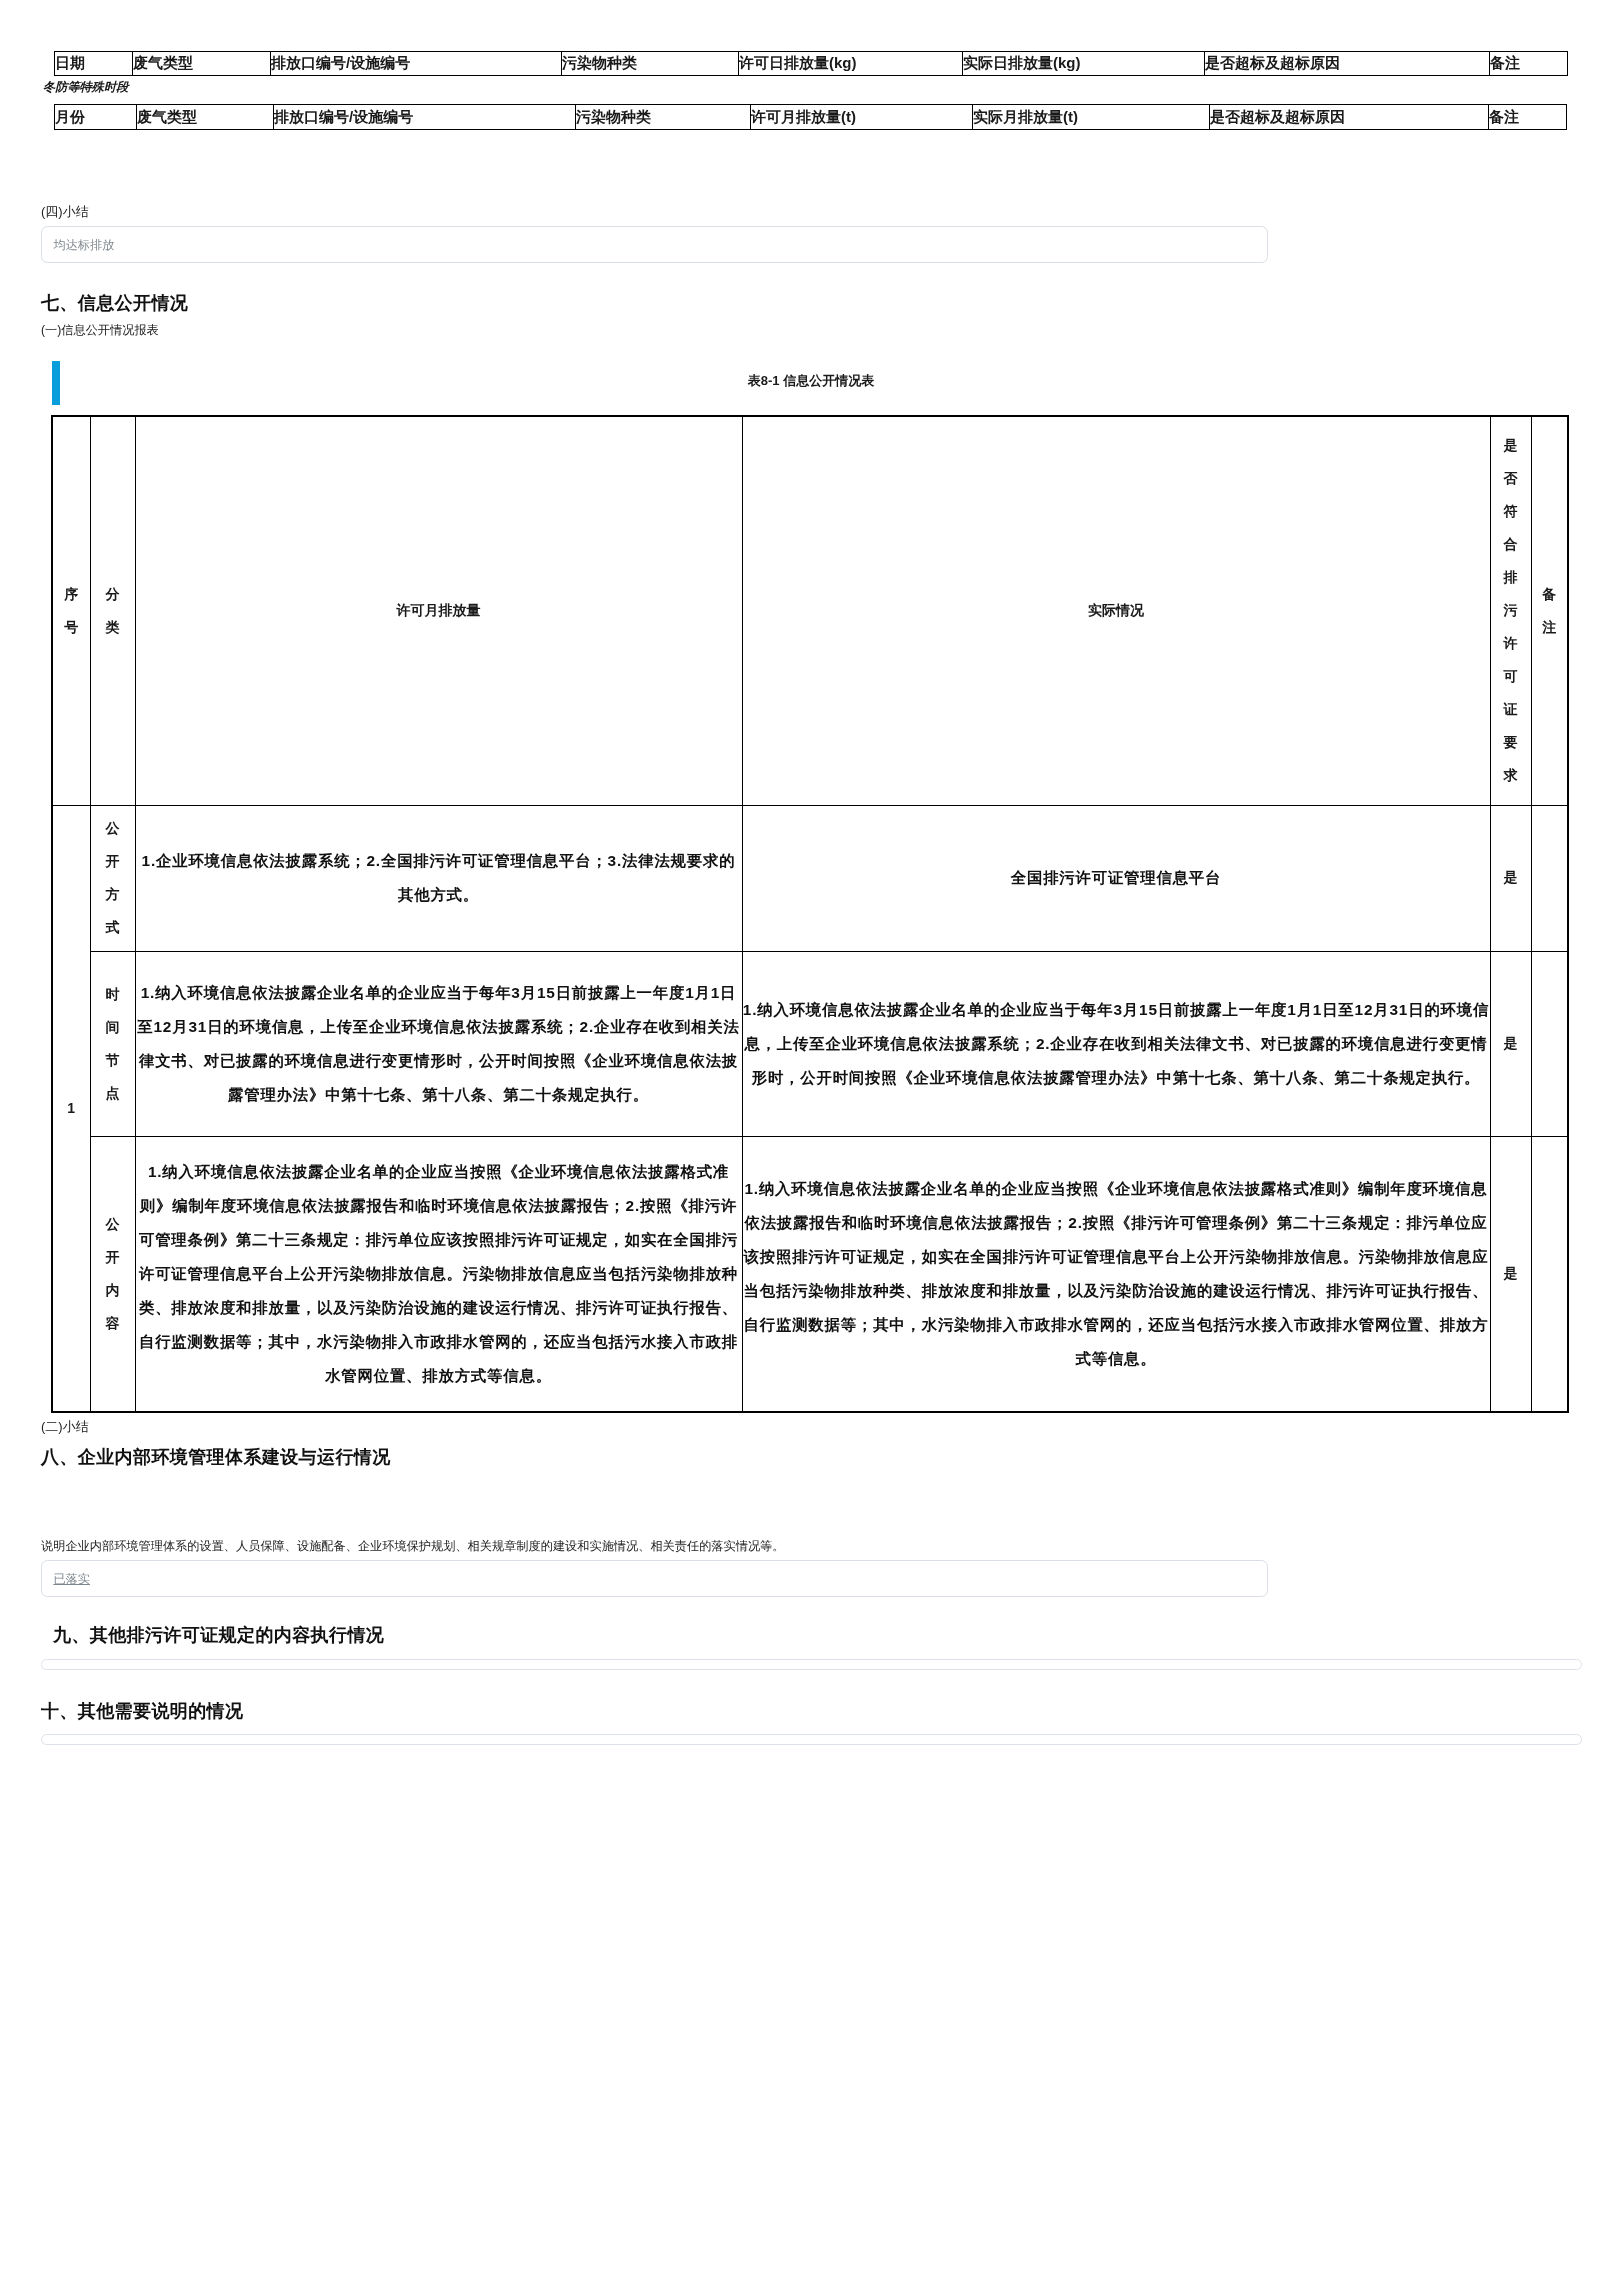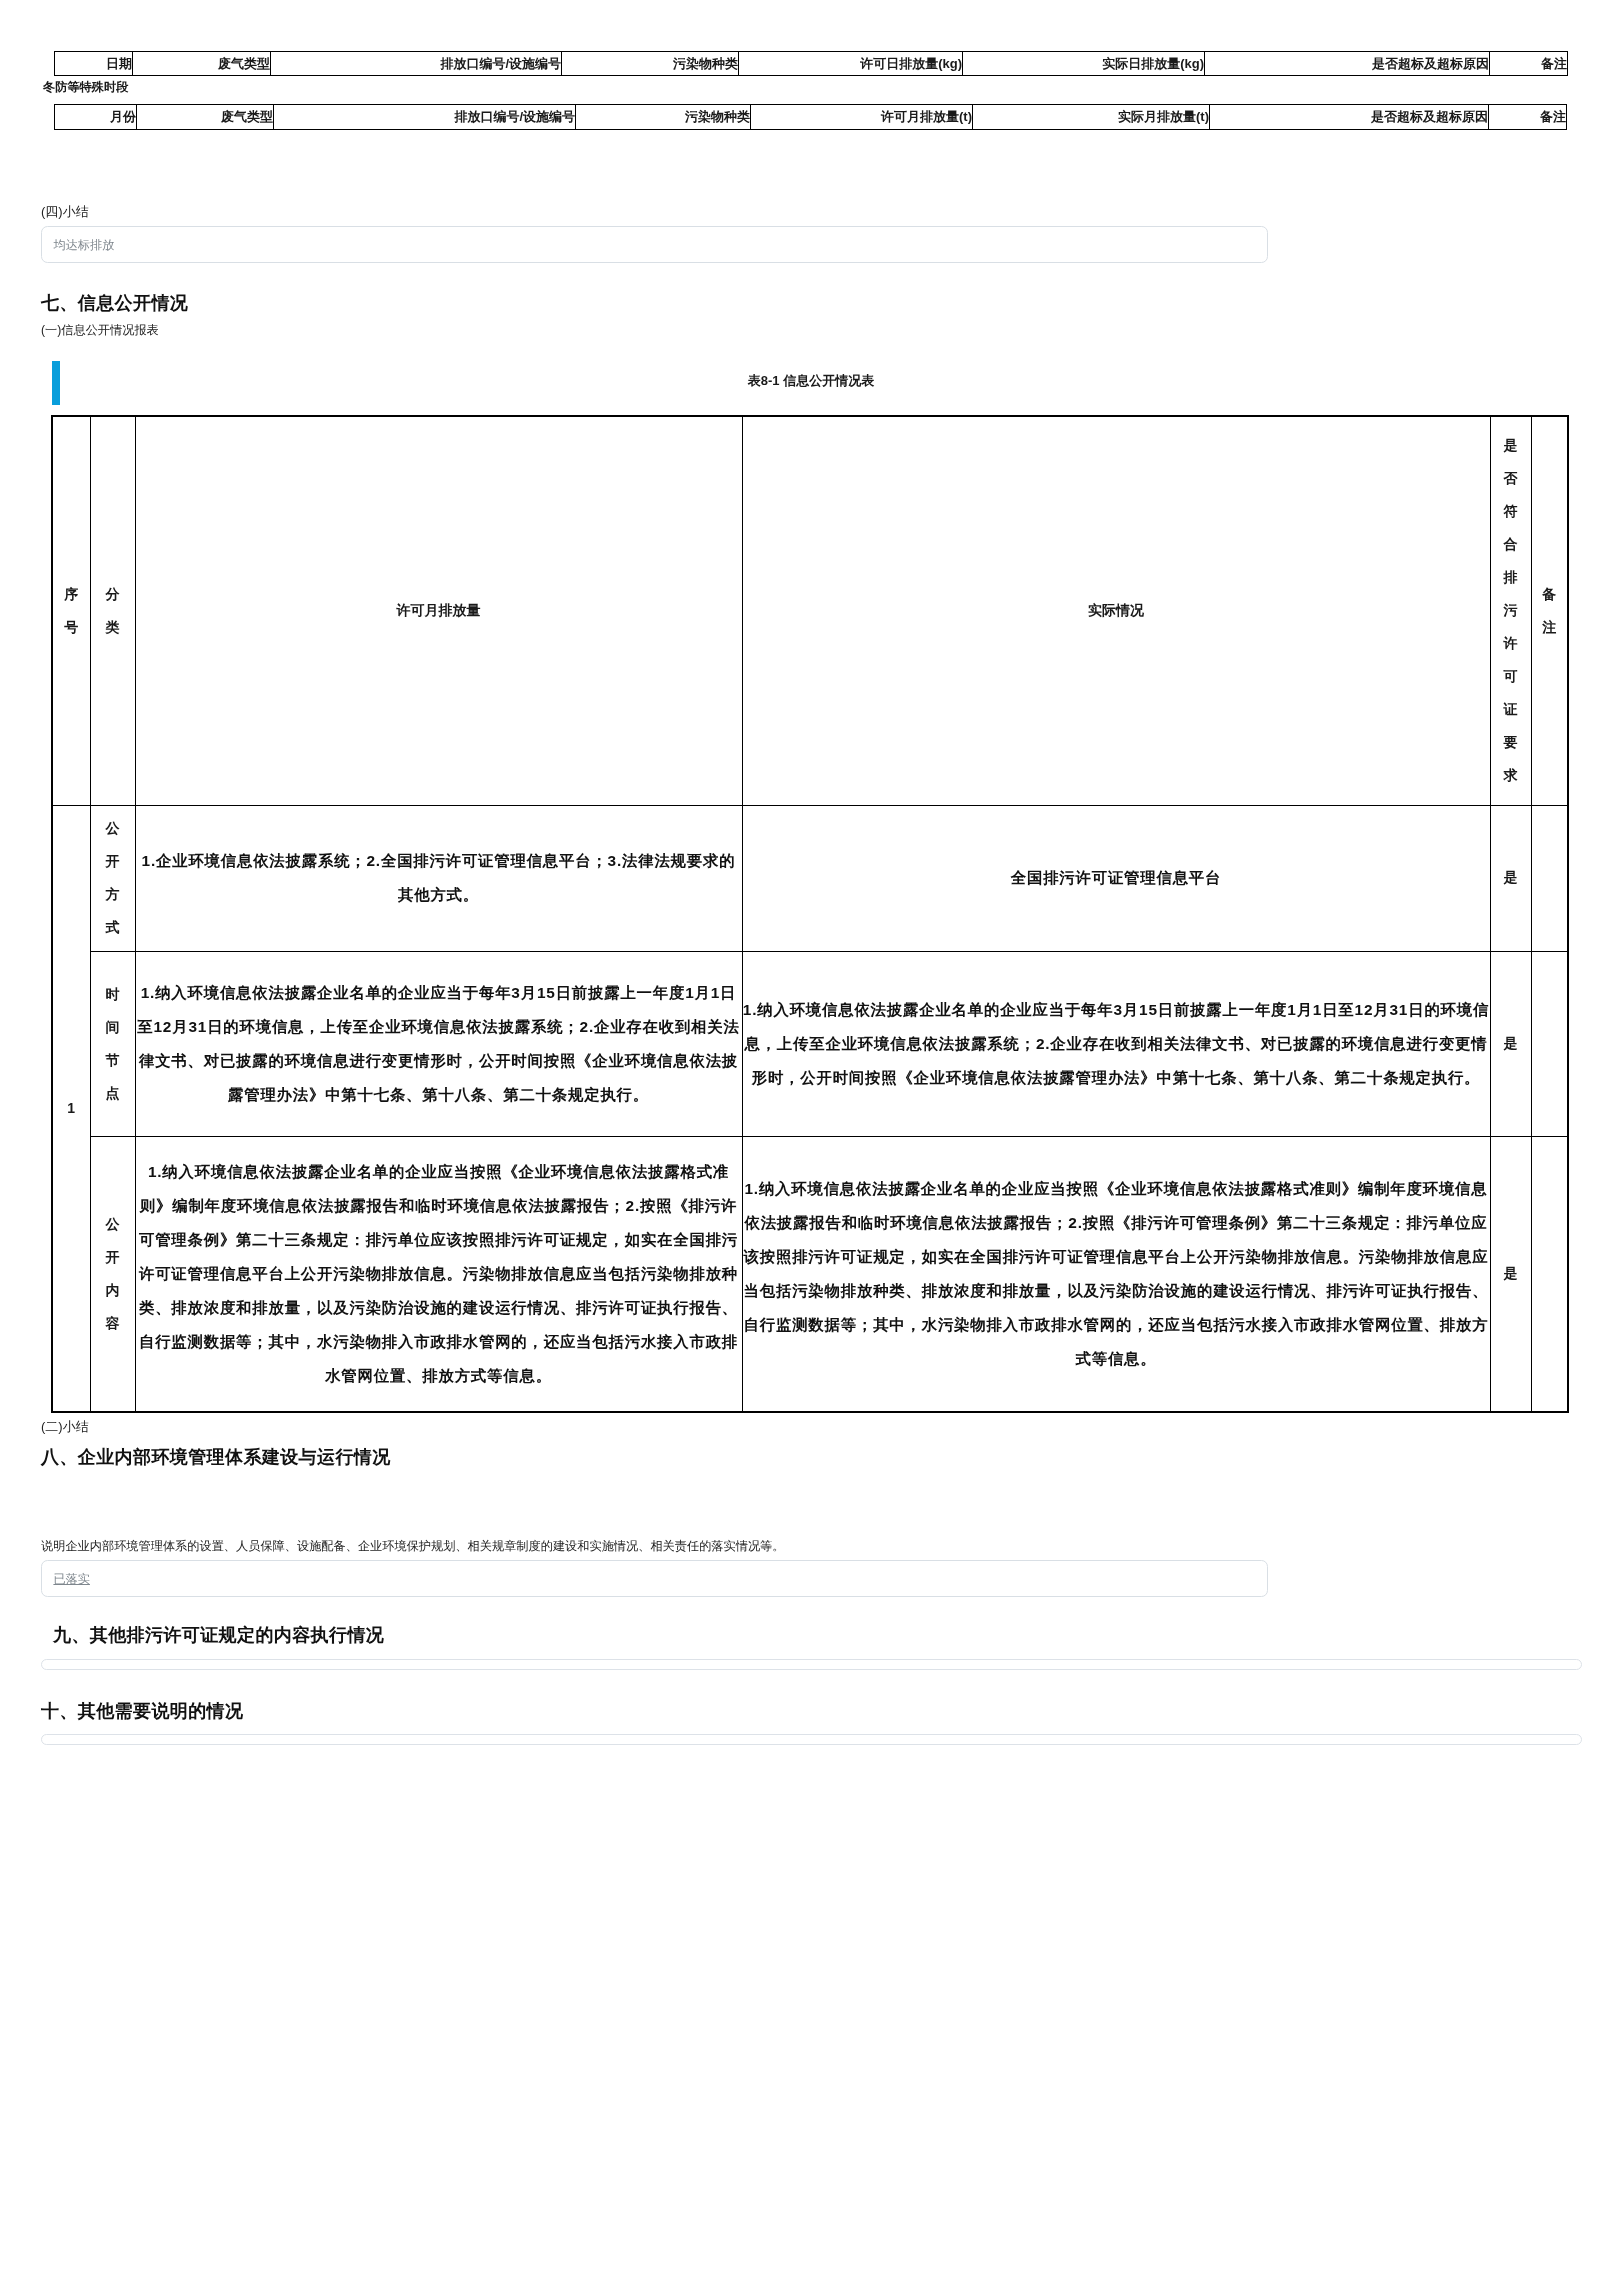--- a/index.html
+++ b/index.html
@@ -1,28 +1,28 @@
 <!DOCTYPE html>
 <html style="font-size:13px"><head>
 <meta charset="utf-8">
 <style>
   html,body{margin:0;padding:0;background:#fff;}
   body{font-family:"Liberation Sans",sans-serif;color:#1a1a1a;}
   #page{position:relative;width:1622px;height:2295px;background:#ffffff;overflow:hidden;}
 
   
   table.tbl{border-collapse:collapse;table-layout:fixed;position:absolute;}
-  table.tbl td{border:1.6px solid #000;text-align:right;vertical-align:middle;
-    font-size:13px;font-weight:bold;padding:0;overflow:hidden;white-space:nowrap;}
+  table.tbl td{border:1.6px solid #000;text-align:left;vertical-align:middle;
+    font-size:15px;font-weight:bold;padding:0;overflow:hidden;white-space:nowrap;}
   .tbl-daily{left:54px;top:51px;width:1513px;}
   .tbl-daily td{border-top:none;border-bottom:2.4px solid #000;height:23px;}
   .tbl-monthly{left:54px;top:104px;width:1513px;}
   .tbl-monthly td{height:24.4px;border-bottom:2.4px solid #000;}
 
-  .sp-label{position:absolute;left:43px;top:79px;font-size:12.2px;font-weight:bold;}
+  .sp-label{position:absolute;left:43px;top:79px;font-size:12.2px;font-weight:bold;font-style:italic;}
 
   .sum-label{position:absolute;left:41px;font-size:13px;color:#222;}
   .input-box{position:absolute;left:41px;width:1227px;box-sizing:border-box;
     border:0.8px solid #d9dfe5;border-radius:6.5px;background:#fff;
     font-size:12.2px;color:#7f878e;padding:0 11.4px;height:37px;line-height:36px;overflow:hidden;}
   .thin-box{position:absolute;left:41px;width:1541px;box-sizing:border-box;height:11.4px;
     border:0.8px solid #dde2e8;border-radius:5.7px;background:#fff;}
 
   .h-big{position:absolute;left:41px;font-size:18px;font-weight:bold;letter-spacing:0.4px;color:#111;}
   .h-sub{position:absolute;left:41px;font-size:12.2px;color:#222;}

